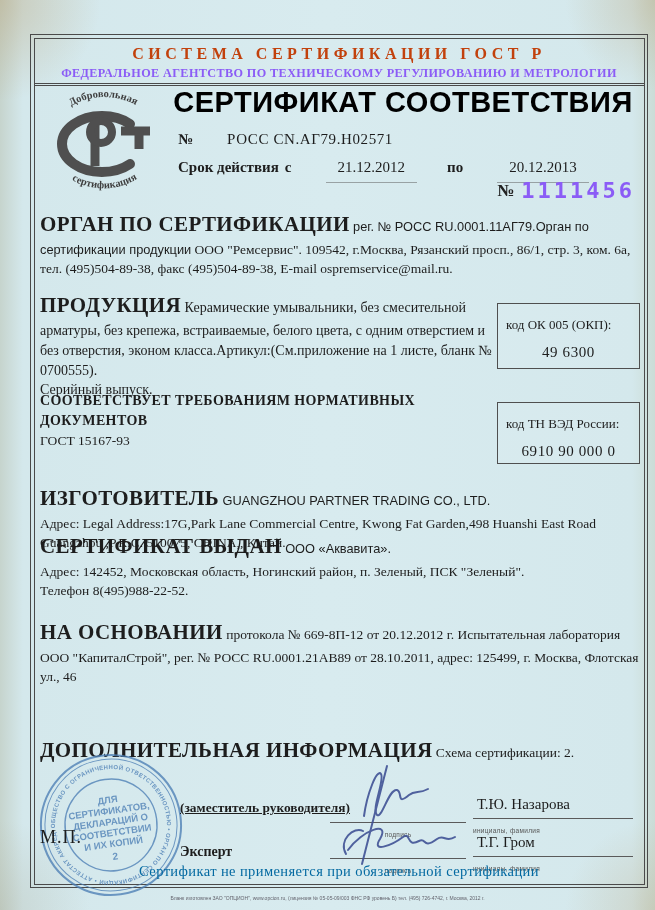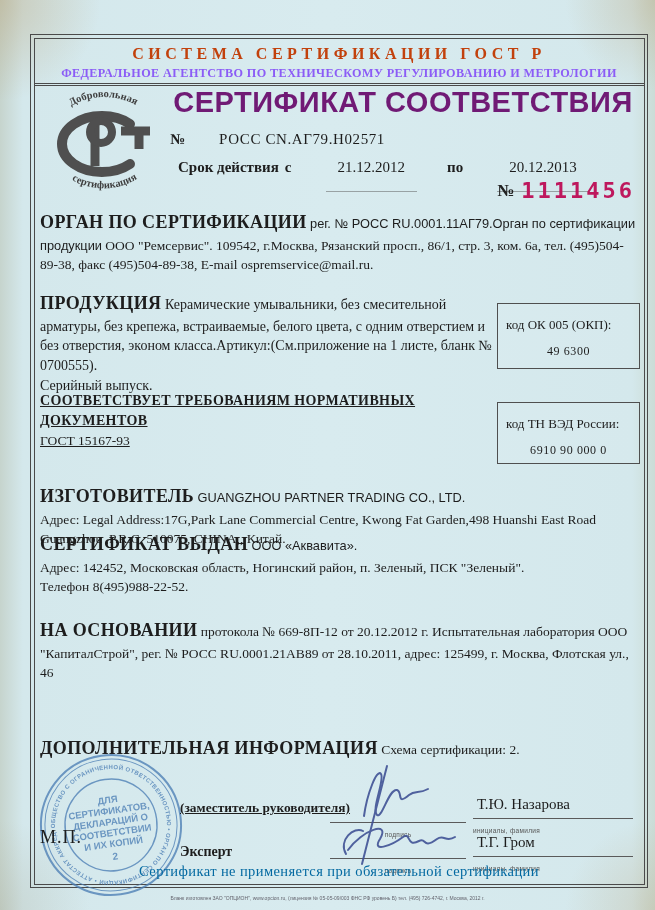--- a/index.html
+++ b/index.html
@@ -21,54 +21,54 @@
   .frame-inner{ position:absolute; inset:2.5px; border:1px solid #4a4a4a; }
   .header-box{ position:absolute; left:0; top:0; width:100%; height:47px;
                border-bottom:3px double #4a4a4a; text-align:center; padding-top:6px; }
   .hdr1{ font-size:16px; font-weight:bold; letter-spacing:4.5px; color:#c2410c; }
   .hdr2{ font-size:12.2px; font-weight:bold; letter-spacing:.4px; margin-top:3px; color:#8b5cf6; }
 
   .logo{ position:absolute; left:34px; top:84px; width:140px; height:114px; }
 
   .doc-title{ position:absolute; left:168px; top:86px; width:470px; text-align:center;
               font-family:"Liberation Sans", sans-serif; font-weight:bold;
-              font-size:29px; letter-spacing:.5px; color:#701a75; }
-
-  .no-line{ position:absolute; left:170px; top:131px; font-size:15px; }
+              font-size:29px; letter-spacing:.5px; color:#000000; }
+
+  .no-line{ position:absolute; left:178px; top:131px; font-size:15px; }
   .no-line .sign{ font-weight:bold; margin-right:34px; }
   .no-line .val{ letter-spacing:.6px; }
 
   .validity{ position:absolute; left:178px; top:159px; font-size:15px; }
   .validity .lbl{ font-weight:bold; }
   .validity .with{ font-weight:bold; margin-left:6px; }
-  .validity .date{ margin-left:34px; padding:0 12px 16px; border-bottom:1px solid rgba(90,90,90,.5); }
+  .validity .date{ margin-left:34px; padding:0 12px 7px; border-bottom:1px solid rgba(90,90,90,.5); }
   .validity .po{ font-weight:bold; margin-left:30px; }
 
   .blank-no{ position:absolute; left:430px; top:178px; width:205px; text-align:right; }
   .blank-no .sign{ font-size:17px; font-weight:bold; color:#222; margin-right:7px; vertical-align:2px;}
   .blank-no .val{ font-family:"DejaVu Sans Mono", monospace; font-weight:bold;
                   font-size:22px; letter-spacing:3px; }
 
   .sec{ position:absolute; left:40px; width:600px; font-size:13.5px; line-height:1.42; }
-  .sec .lbl{ font-weight:bold; font-size:18px; letter-spacing:.4px; }
+  .sec .lbl{ font-weight:bold; font-size:21px; letter-spacing:.4px; }
   .sec .sans{ font-family:"Liberation Sans", sans-serif; font-size:12.8px; }
   .sec-organ{ top:210px; }
   .sec-production{ top:291px; width:456px; font-size:14px; }
-  .sec-conforms{ top:391px; width:470px;text-decoration:underline; }
+  .sec-conforms{ top:391px; width:470px; }
   .sec-conforms .lbl{ font-size:14px; }
   .sec-manufacturer{ top:484px; }
   .sec-issued{ top:532px; }
   .sec-basis{ top:618px; }
   .sec-additional{ top:736px; }
 
   .codebox{ position:absolute; left:497px; width:143px; border:1.2px solid #4f4f4f;
             padding:13px 8px; font-size:13px; background:rgba(255,255,255,.06); }
   .codebox-okp{ top:303px; height:66px; }
   .codebox-tnved{ top:402px; height:62px; }
-  .codebox .val{ text-align:center; margin-top:11px; font-size:12px; letter-spacing:.6px; }
+  .codebox .val{ text-align:center; margin-top:11px; font-size:15px; letter-spacing:.6px; }
 
   .mp{ position:absolute; left:40px; top:827px; font-size:18px; letter-spacing:1px; }
 
   .sig-label-head{ position:absolute; left:180px; top:799px; font-weight:bold;
                    font-size:13.4px; line-height:1.3; }
   .sig-label-head .sub{ text-decoration:underline; }
   .sig-label-expert{ position:absolute; left:180px; top:844px; font-weight:bold; font-size:14px; }
 
   .fill-line{ position:absolute; border-top:1px solid #5a5a5a; text-align:center; }
   .fill-line .cap{ font-size:6.5px; color:#555; font-family:"Liberation Sans",sans-serif; letter-spacing:.3px; }
@@ -124,21 +124,21 @@
 
 <div class="no-line">
   <span class="sign">№</span><span class="val">РОСС CN.АГ79.Н02571</span>
 </div>
 
 <div class="validity">
   <span class="lbl">Срок действия</span><span class="with">с</span><span class="date">21.12.2012</span><span class="po">по</span><span class="date">20.12.2013</span>
 </div>
 
 <div class="blank-no">
-  <span class="sign">№</span><span class="val" style="color:#be185d">1111456</span>
+  <span class="sign">№</span><span class="val" style="color:#8b5cf6">1111456</span>
 </div>
 
 <div class="sec sec-organ">
   <span class="lbl">ОРГАН ПО СЕРТИФИКАЦИИ</span>
   <span class="sans">рег. № РОСС RU.0001.11АГ79.Орган по сертификации продукции</span>
   <span>ООО "Ремсервис". 109542, г.Москва, Рязанский просп., 86/1, стр. 3, ком. 6а, тел. (495)504-89-38, факс (495)504-89-38, E-mail ospremservice@mail.ru.</span>
 </div>
 
 <div class="sec sec-production">
   <span class="lbl">ПРОДУКЦИЯ</span>

